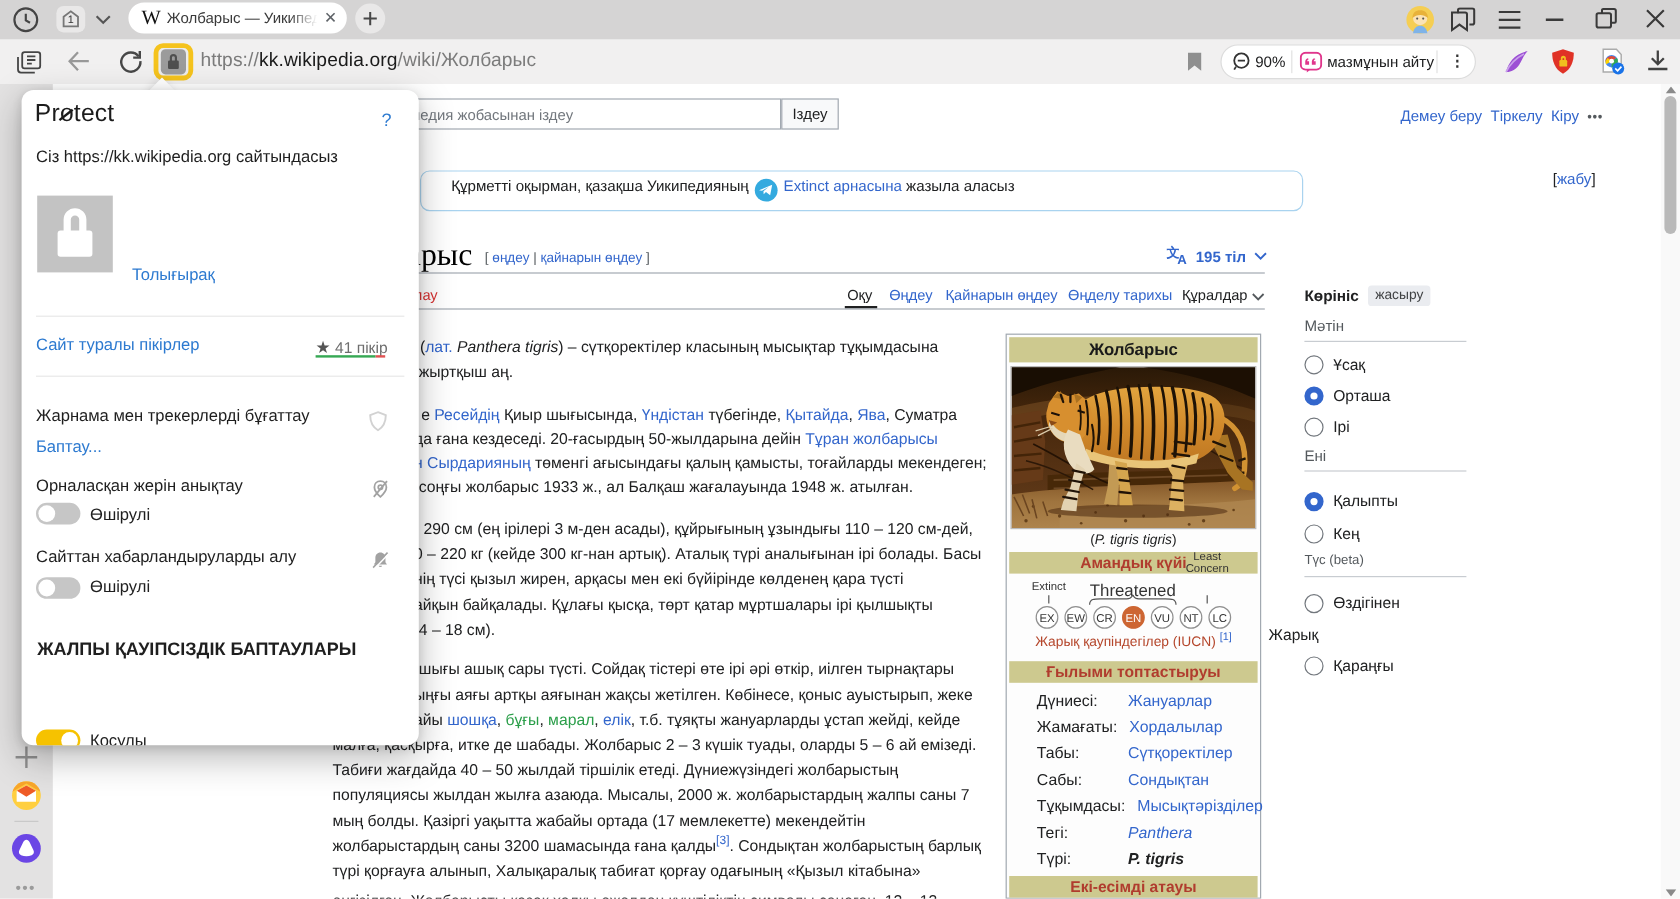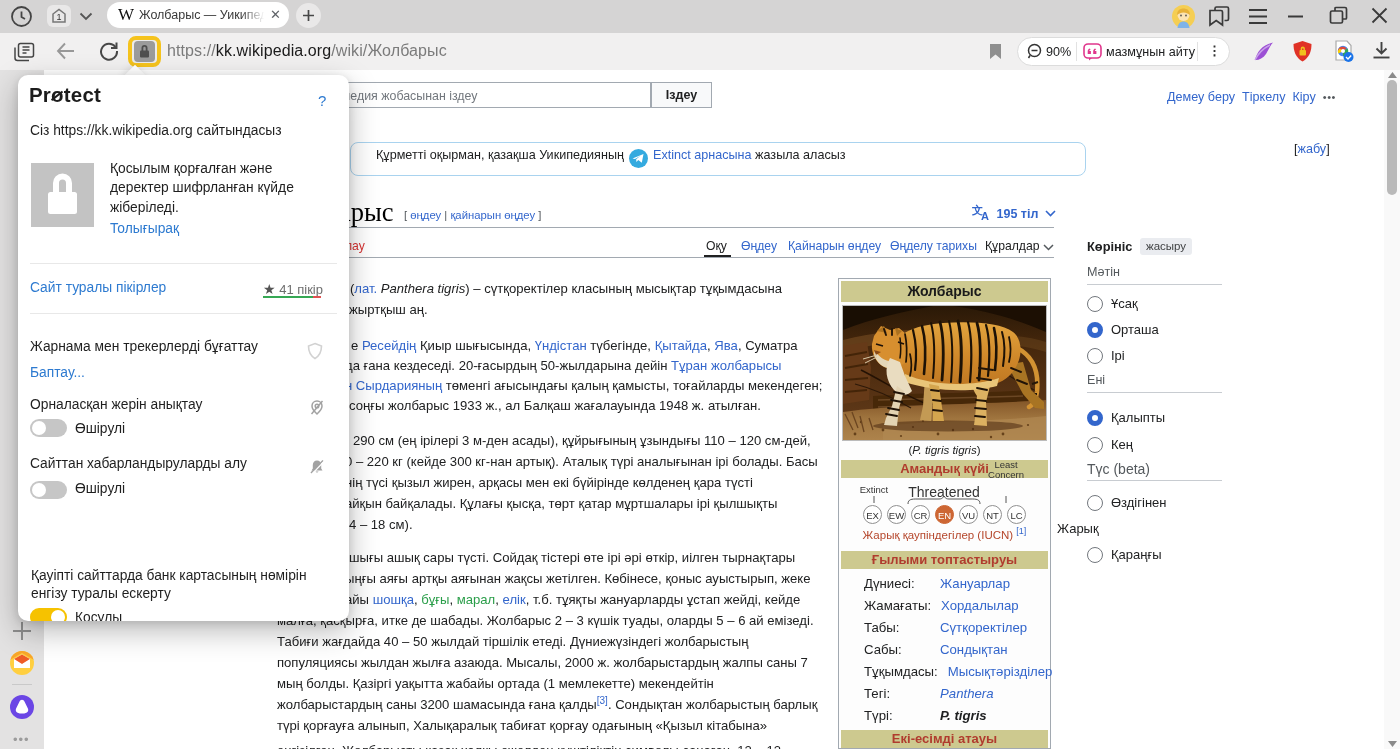--- a/index.html
+++ b/index.html
@@ -177,21 +177,21 @@
     <g stroke="#424242" stroke-width="1.9" fill="none">
       <path d="M9.5 1 L9.5 12 M4.5 7.5 L9.5 12.5 L14.5 7.5"></path>
       <path d="M1.5 16.5 L17.5 16.5"></path>
     </g>
   </svg>
 
 <div id="page" class="a" style="left:44px;top:70px;width:1340px;height:679px;background:#fff"></div>
 
 <div class="a" style="left:300px;top:82px;width:351px;height:26px;border:1px solid #a2a9b1;background:#fff"></div>
 <div class="a nw" style="left:317px;top:89px;font-size:12.4px;color:#72777d">Уикипедия жобасынан іздеу</div>
-<div class="a nw" style="left:651px;top:82px;width:61px;height:26px;border:1px solid #a2a9b1;background:#f8f9fa;font-size:12.5px;font-weight:bold;color:#202122;text-align:center;line-height:24px">Іздеу</div>
+<div class="a nw" style="left:651px;top:82px;width:48px;height:26px;border:1px solid #a2a9b1;background:#f8f9fa;font-size:12.5px;font-weight:normal;color:#202122;text-align:center;line-height:24px">Іздеу</div>
 
 <div class="a nw" style="left:1167px;top:90px;font-size:12.6px"><span class="blue">Демеу беру</span>&nbsp; <span class="blue">Тіркелу</span>&nbsp; <span class="blue">Кіру</span>&nbsp;&nbsp;<span style="color:#54595d;letter-spacing:.5px;font-size:11px">•••</span></div>
 
 <div class="a" style="left:350px;top:142px;width:736px;height:34px;border:1px solid #a9d3ef;border-radius:8px;background:#fff"></div>
 <div class="a nw" style="left:376px;top:148px;font-size:12.6px">Құрметті оқырман, қазақша Уикипедияның</div>
 <div class="a" style="left:629px;top:149px;width:19px;height:19px;border-radius:50%;background:#34aadf"><svg width="19" height="19" viewBox="0 0 19 19">
       <path d="M3.5 9.5 L14.5 5 L12.8 13.8 L9.3 11 L7.4 12.9 L7.2 10.3 L11.5 6.8 L6 9.9 Z" fill="#fff"></path>
     </svg></div>
 <div class="a nw" style="left:653px;top:148px;font-size:12.6px"><span class="blue">Extinct арнасына</span> жазыла аласыз</div>
 <div class="a nw" style="left:1294px;top:142px;font-size:12.6px;color:#202122">[<span class="blue">жабу</span>]</div>
@@ -227,21 +227,21 @@
 <div id="appearance">
 <div class="a nw" style="left:1087px;top:265px;font-size:12.6px;color:#54595d">Мәтін</div>
 <div class="a" style="left:1087px;top:284px;width:135px;height:1px;background:#c8ccd1"></div>
 <div class="a nw ro" style="left:1087px;top:295px"><span class="rc"></span>Ұсақ</div>
 <div class="a nw ro" style="left:1087px;top:321px"><span class="rc on"></span>Орташа</div>
 <div class="a nw ro" style="left:1087px;top:347px"><span class="rc"></span>Ірі</div>
 <div class="a nw" style="left:1087px;top:373px;font-size:12.6px;color:#54595d">Ені</div>
 <div class="a" style="left:1087px;top:392px;width:135px;height:1px;background:#c8ccd1"></div>
 <div class="a nw ro" style="left:1087px;top:409px"><span class="rc on"></span>Қалыпты</div>
 <div class="a nw ro" style="left:1087px;top:436px"><span class="rc"></span>Кең</div>
-<div class="a nw" style="left:1087px;top:461px;font-size:14px;color:#54595d">Түс (beta)</div>
+<div class="a nw" style="left:1087px;top:461px;font-size:11px;color:#54595d">Түс (beta)</div>
 <div class="a" style="left:1087px;top:480px;width:135px;height:1px;background:#c8ccd1"></div>
 <div class="a nw ro" style="left:1087px;top:494px"><span class="rc"></span>Өздігінен</div>
 <div class="a nw ro" style="left:1033px;top:520px"><span class="rc on"></span>Жарық</div>
 <div class="a nw ro" style="left:1087px;top:546px"><span class="rc"></span>Қараңғы</div>
 </div>
 
 <div id="article">
 <div class="tl" style="left:277px;top:278px"><b>Жолбарыс</b> (<span class="blue">лат.</span> <i>Panthera tigris</i>) – сүтқоректілер класының мысықтар тұқымдасына</div>
 <div class="tl" style="left:349px;top:299px">жыртқыш аң.</div>
 <div class="tl" style="left:351px;top:335px">е <span class="blue">Ресейдің</span> Қиыр шығысында, <span class="blue">Үндістан</span> түбегінде, <span class="blue">Қытайда</span>, <span class="blue">Ява</span>, Суматра</div>
@@ -252,21 +252,21 @@
 <div class="tl" style="left:345px;top:451px">0 – 220 кг (кейде 300 кг-нан артық). Аталық түрі аналығынан ірі болады. Басы</div>
 <div class="tl" style="left:345px;top:472px">нің түсі қызыл жирен, арқасы мен екі бүйірінде көлденең қара түсті</div>
 <div class="tl" style="left:345px;top:493px">айқын байқалады. Құлағы қысқа, төрт қатар мұртшалары ірі қылшықты</div>
 <div class="tl" style="left:349px;top:514px">4 – 18 см).</div>
 <div class="tl" style="left:349px;top:547px">шығы ашық сары түсті. Сойдақ тістері өте ірі әрі өткір, иілген тырнақтары</div>
 <div class="tl" style="left:345px;top:568px">ыңғы аяғы артқы аяғынан жақсы жетілген. Көбінесе, қоныс ауыстырып, жеке</div>
 <div class="tl" style="left:345px;top:589px">айы <span class="blue">шошқа</span>, <span class="green">бұғы</span>, <span class="green">марал</span>, <span class="blue">елік</span>, т.б. тұяқты жануарларды ұстап жейді, кейде</div>
 <div class="tl" style="left:277px;top:610px">малға, қасқырға, итке де шабады. Жолбарыс 2 – 3 күшік туады, оларды 5 – 6 ай емізеді.</div>
 <div class="tl" style="left:277px;top:631px">Табиғи жағдайда 40 – 50 жылдай тіршілік етеді. Дүниежүзіндегі жолбарыстың</div>
 <div class="tl" style="left:277px;top:652px">популяциясы жылдан жылға азаюда. Мысалы, 2000 ж. жолбарыстардың жалпы саны 7</div>
-<div class="tl" style="left:277px;top:673px">мың болды. Қазіргі уақытта жабайы ортада (1 мемлекетте) мекендейтін</div>
+<div class="tl" style="left:277px;top:673px">мың болды. Қазіргі уақытта жабайы ортада (17 мемлекетте) мекендейтін</div>
 <div class="tl" style="left:277px;top:694px">жолбарыстардың саны 3200 шамасында ғана қалды<sup class="blue">[3]</sup>. Сондықтан жолбарыстың барлық</div>
 <div class="tl" style="left:277px;top:715px">түрі қорғауға алынып, Халықаралық табиғат қорғау одағының «Қызыл кітабына»</div>
 <div class="tl" style="left:277px;top:740px">енгізілген. Жолбарысты қазақ халқы ежелден күштіліктің символы санаған. 12 – 13</div>
 </div>
 
 <div id="infobox">
 <div class="a" style="left:838px;top:278px;width:213px;height:471px;border:1px solid #a2a9b1;background:#fdfdfd"></div>
 <div class="a" style="left:841px;top:281px;width:207px;height:21px;background:#cdc98f;text-align:center;font-size:14px;font-weight:bold;line-height:21px;color:#1a1a1a">Жолбарыс</div>
 <div class="a" style="left:842px;top:305px;width:205px;height:136px;border:1px solid #bbb">
 <svg width="203" height="134" viewBox="0 0 203 134">
@@ -439,32 +439,31 @@
 <div id="sthumb"></div>
 <svg class="a" style="left:1388px;top:72px" width="9" height="6" viewBox="0 0 9 6">
     <path d="M0 6 L4.5 0 L9 6 Z" fill="#8a8a8a"></path>
   </svg>
 <svg class="a" style="left:1388px;top:741px" width="9" height="6" viewBox="0 0 9 6">
     <path d="M0 0 L4.5 6 L9 0 Z" fill="#8a8a8a"></path>
   </svg>
 
 <div id="parrow"></div>
 <div id="popup">
-<div class="ptxt" style="left:11px;top:8px;font-size:20.5px;color:#1c1c1c;font-weight:700;letter-spacing:.2px">Pr<span style="position:relative;display:inline-block">o<span style="position:absolute;left:-1.5px;top:12px;width:13.5px;height:1.7px;background:#1c1c1c;transform:rotate(-38deg)"></span></span>tect</div>
+<div class="ptxt" style="left:11px;top:8px;font-size:20.5px;color:#1c1c1c;font-weight:400;letter-spacing:.2px">Pr<span style="position:relative;display:inline-block">o<span style="position:absolute;left:-1.5px;top:12px;width:13.5px;height:1.7px;background:#1c1c1c;transform:rotate(-38deg)"></span></span>tect</div>
 <div class="ptxt plink" style="left:300px;top:17px;font-size:15px">?</div>
 <div class="ptxt" style="left:12px;top:48px">Сіз https://kk.wikipedia.org сайтындасыз</div>
 <div class="a" style="left:13px;top:88px;width:63px;height:64px;background:#c3c3c3">
   <svg width="63" height="64" viewBox="0 0 63 64">
         <g fill="#fff">
           <rect x="17" y="29" width="29" height="22" rx="2.5"></rect>
           <path d="M22 31 L22 20 A9.5 9.5 0 0 1 41 20 L41 31 L35 31 L35 20 A3.5 3.5 0 0 0 28 20 L28 31 Z"></path>
         </g>
       </svg>
 </div>
-<div class="ptxt" style="left:92px;top:84px;line-height:19.3px;white-space:normal;width:185px">Қосылым қорғалған және деректер шифрланған күйде жіберіледі.</div>
 <div class="ptxt plink" style="left:92px;top:146px">Толығырақ</div>
 <div class="a" style="left:12px;top:188px;width:307px;height:1px;background:#e8e8e8"></div>
 <div class="ptxt plink" style="left:12px;top:205px">Сайт туралы пікірлер</div>
 <div class="ptxt" style="left:245px;top:206px;color:#6e6e6e;font-size:13px"><span style="color:#555;font-size:14px">★</span> 41 пікір</div>
 <div class="a" style="left:245px;top:221px;width:50px;height:2px;background:#36a854"></div>
 <div class="a" style="left:295px;top:221px;width:8px;height:2px;background:#e05252"></div>
 <div class="a" style="left:12px;top:238px;width:307px;height:1px;background:#e8e8e8"></div>
 <div class="ptxt" style="left:12px;top:264px">Жарнама мен трекерлерді бұғаттау</div>
 <svg class="a" style="left:288px;top:267px" width="18" height="18" viewBox="0 0 18 18">
       <path d="M9 1.5 L15.5 4 C15.5 9 14 13.5 9 16.5 C4 13.5 2.5 9 2.5 4 Z" fill="none" stroke="#d2d2d2" stroke-width="1.6"></path>
@@ -488,18 +487,18 @@
         <path d="M8 1.5 C5.5 1.5 3.8 3.5 3.8 6 L3.8 9.5 L2.5 11.5 L13.5 11.5 L12.2 9.5 L12.2 6 C12.2 3.5 10.5 1.5 8 1.5 Z"></path>
         <path d="M6.5 12.5 A1.6 1.6 0 0 0 9.5 12.5 Z"></path>
       </g>
       <path d="M2 14 L14 1.5" stroke="#a2a2a2" stroke-width="1.5" fill="none"></path>
       <path d="M3.2 14.8 L15 2.5" stroke="#fff" stroke-width="1.2" fill="none"></path>
     </svg>
 <div class="toggle" style="left:12px;top:406px">
       <span class="k"></span>
     </div>
 <div class="ptxt" style="left:57px;top:406px">Өшірулі</div>
-<div class="ptxt" style="left:13px;top:492px;white-space:normal;width:300px;line-height:17.5px">Қауіпті сайттарда банк картасының нөмірін енгізу туралы ескерту</div>
+<div class="ptxt" style="left:13px;top:458px;font-weight:bold;font-size:15px">ЖАЛПЫ ҚАУІПСІЗДІК БАПТАУЛАРЫ</div>
 <div class="toggle" style="left:12px;top:533px;background:#f6c200">
       <span class="k" style="left:21px"></span>
     </div>
 <div class="ptxt" style="left:57px;top:535px">Қосулы</div>
 </div>
 
 </body></html>

